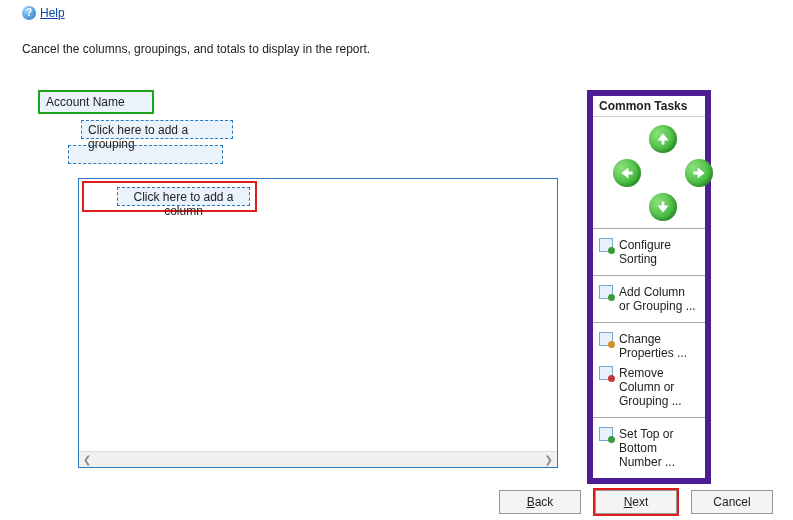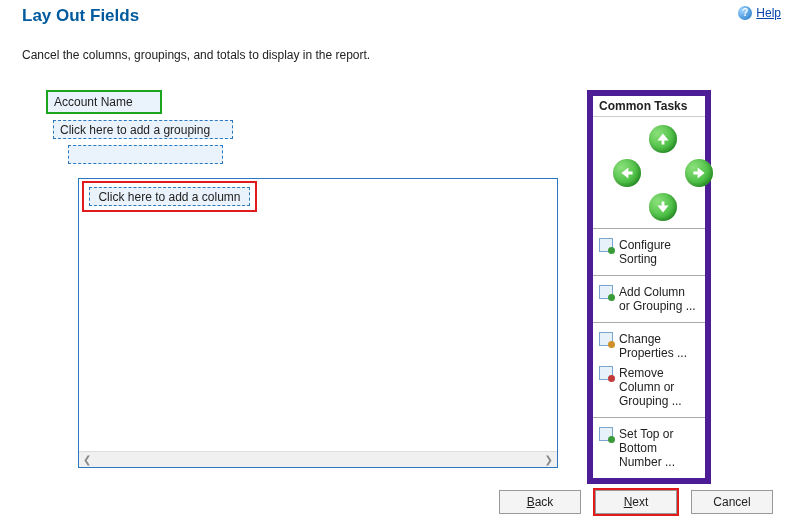--- a/index.html
+++ b/index.html
@@ -50,33 +50,34 @@
     position: absolute;
     left: 38px;
     top: 90px;
     width: 520px;
   }
   .green-box {
     border: 2px solid #1ca41c;
     width: 116px;
     background: #eaf3fb;
     padding: 3px 6px;
-    margin-left: 8px;
+    margin-left: 0;
   }
   .grouping-row {
     margin-top: 6px;
     margin-left: 15px;
     width: 180px;
   }
   .dashed-field {
     border: 1px dashed #2a78c0;
     background: #eaf3fb;
     padding: 2px 6px;
     height: 19px;
     line-height: 14px;
+    margin-left: 28px;
   }
   .empty-dashed {
     margin-top: 6px;
     margin-left: 30px;
     width: 155px;
     height: 19px;
     border: 1px dashed #2a78c0;
     background: #eaf3fb;
   }
   .main-canvas {
@@ -197,21 +198,20 @@
   }
   .btn u { text-decoration: underline; }
   .red-highlight {
     box-shadow: 0 0 0 2px #e11b1b;
   }
 </style>
 </head>
 <body>
 
 <div class="header">
-  <div class="title">Lay Out Fields</div>
   <div class="help-link">
     <span class="help-icon">?</span>
     <span class="txt">Help</span>
   </div>
 </div>
 
 <div class="instruction">Cancel the columns, groupings, and totals to display in the report.</div>
 
 <div class="layout-area">
   <div class="green-box">

